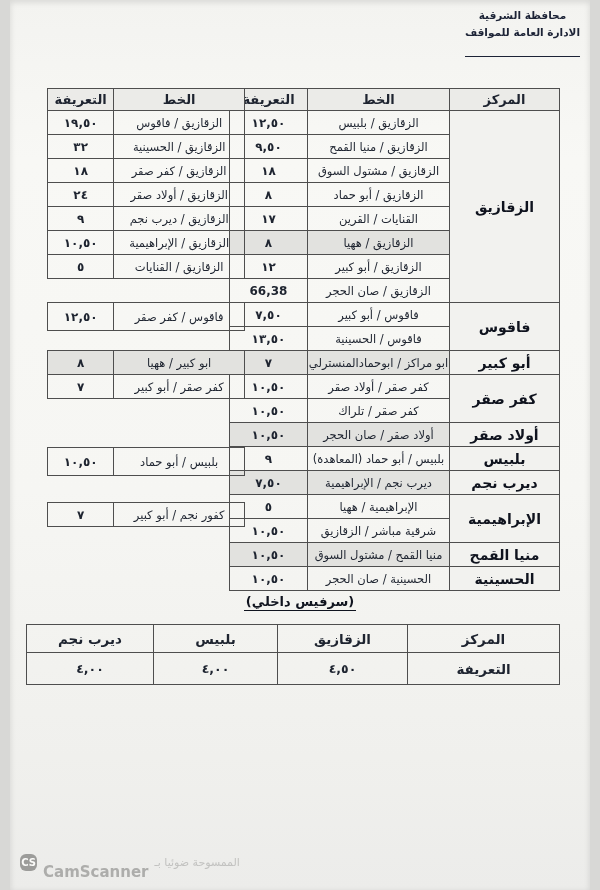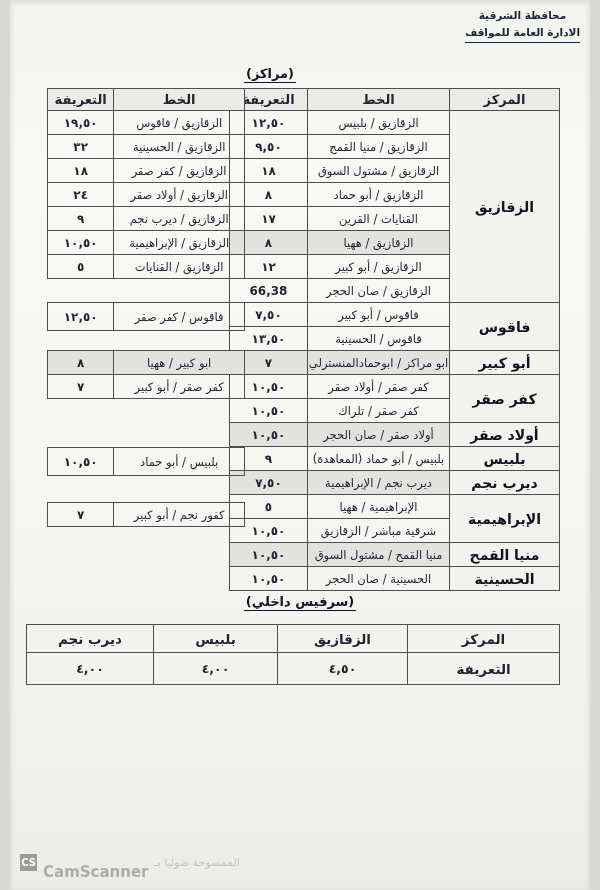--- a/index.html
+++ b/index.html
@@ -7,21 +7,21 @@
   .page {
     position:relative; width:580px; height:890px; margin:0 auto;
     background:linear-gradient(180deg,#f3f3f0 0%,#f8f8f5 18%,#f6f6f3 55%,#f0f0ed 85%,#ececea 100%);
     direction:rtl; overflow:hidden;
     box-shadow:inset 0 2px 6px rgba(0,0,0,.12);
   }
   .letterhead {
     position:absolute; top:7px; right:10px; text-align:center;
     font-size:10.5px; font-weight:bold; color:#1c2336; line-height:1.6;
   }
-  .letterhead .lh2 { border-bottom:1px solid #1c2336; padding-bottom:1px; }
+  .letterhead .lh2 { border-bottom:1px solid #1c2336; padding-bottom:15px; }
   .doc-title {
     position:absolute; top:42px; left:0; right:55px; text-align:center;
     font-size:14.5px; font-weight:bold; color:#161d38; letter-spacing:.2px;
   }
   .section-label {
     position:absolute; text-align:center; font-size:13px; font-weight:bold; color:#10141f;
   }
   .section-label span { border-bottom:1.5px solid #10141f; padding:0 2px 1px; }
   #label-marakez { top:66px; left:0; right:60px; }
   #label-service { top:594px; left:0; right:0; }
@@ -58,41 +58,38 @@
   .svc-col-a { width:130px; }
   .svc-col-b { width:124px; }
   .svc-col-c { width:127px; }
 
   
   .watermark {
     position:absolute; left:10px; bottom:9px; direction:ltr;
     display:flex; align-items:center; gap:6px;
   }
   .wm-logo {
-    width:17px; height:17px; border-radius:0; background:#9c9c9a;
+    width:17px; height:17px; border-radius:6px; background:#9c9c9a;
     color:#fbfbf9; font-size:10px; font-weight:bold;
     display:flex; align-items:center; justify-content:center;
   }
   .wm-brand { font-size:15px; font-weight:600; color:#adadab;margin-top:20px; }
   .wm-text  { font-size:11px; color:#c2c2c0; }
 </style>
 </head>
 <body>
 
 <div class="page">
 
   <div class="letterhead">
     <div class="lh1">محافظة الشرقية</div>
     <div class="lh2">الادارة العامة للمواقف</div>
   </div>
 
 
-  <div class="section-label" id="label-marakez">
-    <span>(مراكز)</span>
-  </div>
 
   <table id="main-table">
     <colgroup>
         <col class="col-center">
         <col class="col-line">
         <col class="col-tariff">
       </colgroup>
     <thead>
       <tr>
         <th>المركز</th>

